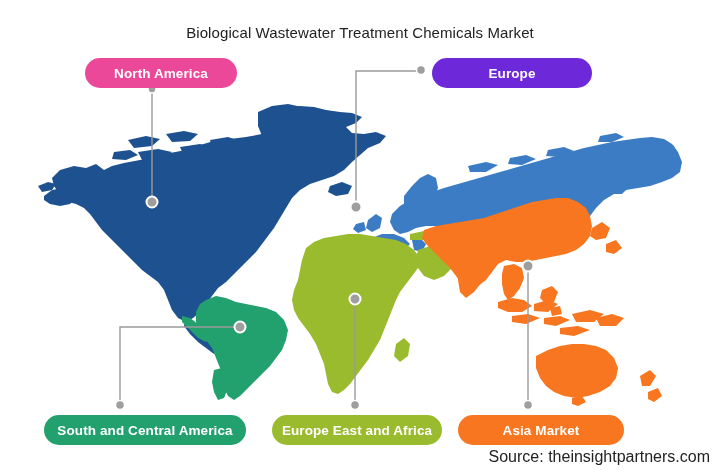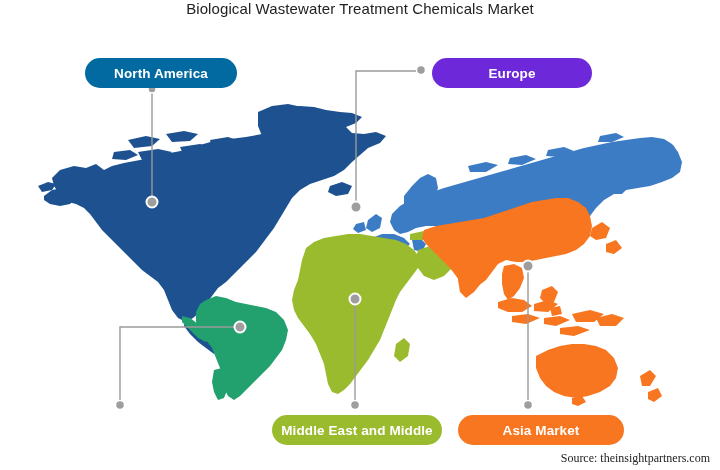--- a/index.html
+++ b/index.html
@@ -12,21 +12,21 @@
   }
   #infographic {
     position: relative;
     width: 720px;
     height: 470px;
     background: #ffffff;
     overflow: hidden;
   }
   #chart-title {
     position: absolute;
-    top: 0;
+    top: 24px;
     left: 0;
     width: 720px;
     text-align: center;
     font-size: 15px;
     font-weight: 400;
     color: #222222;
     letter-spacing: 0.1px;
   }
   #map-layer {
     position: absolute;
@@ -55,23 +55,22 @@
     font-weight: bold;
     white-space: nowrap;
     box-sizing: border-box;
     padding: 0 14px;
     letter-spacing: 0.1px;
   }
   #source-note {
     position: absolute;
     right: 10px;
     bottom: 4px;
-    font-size: 12px;
+    font-size: 16px;
     color: #222222;
-    font-family: Liberation Serif, serif;
   }
 </style>
 </head>
 <body>
 
 <div id="infographic">
 
   <div id="chart-title">Biological Wastewater Treatment Chemicals Market</div>
 
   <svg id="map-layer" viewBox="0 0 720 470">
@@ -278,24 +277,25 @@
       <circle cx="355" cy="405" r="4.5" fill="#9e9e9e" stroke="#ffffff" stroke-width="1.5"></circle>
     </g>
 
     <g>
       <path d="M 528,266 L 528,405" stroke="#9a9a9a" stroke-width="1.4" fill="none"></path>
       <circle cx="528" cy="266" r="5.5" fill="#9e9e9e" stroke="#ffffff" stroke-width="2"></circle>
       <circle cx="528" cy="405" r="4.5" fill="#9e9e9e" stroke="#ffffff" stroke-width="1.5"></circle>
     </g>
   </svg>
 
-  <div class="region-pill" id="pill-north-america" style="left:85px; top:58px; width:152px; background:#0369a1;">North America</div>
+  <div class="region-pill" id="pill-north-america" style="left:85px; top:58px; width:152px; background:#ec4899;">North America</div>
 
   <div class="region-pill" id="pill-europe" style="left:432px; top:58px; width:160px; background:#6d28d9;">Europe</div>
 
-
-  <div class="region-pill" id="pill-middle-east-and-africa" style="left:272px; top:415px; width:170px; background:#9bbb2e;">Middle East and Middle</div>
+  <div class="region-pill" id="pill-south-and-central-america" style="left:44px; top:415px; width:202px; background:#22a06e;">South and Central America</div>
+
+  <div class="region-pill" id="pill-middle-east-and-africa" style="left:272px; top:415px; width:170px; background:#9bbb2e;">Europe East and Africa</div>
 
   <div class="region-pill" id="pill-asia-pacific" style="left:458px; top:415px; width:166px; background:#f8761f;">Asia Market</div>
 
   <div id="source-note">Source: theinsightpartners.com</div>
 
 </div>
 
 </body></html>

